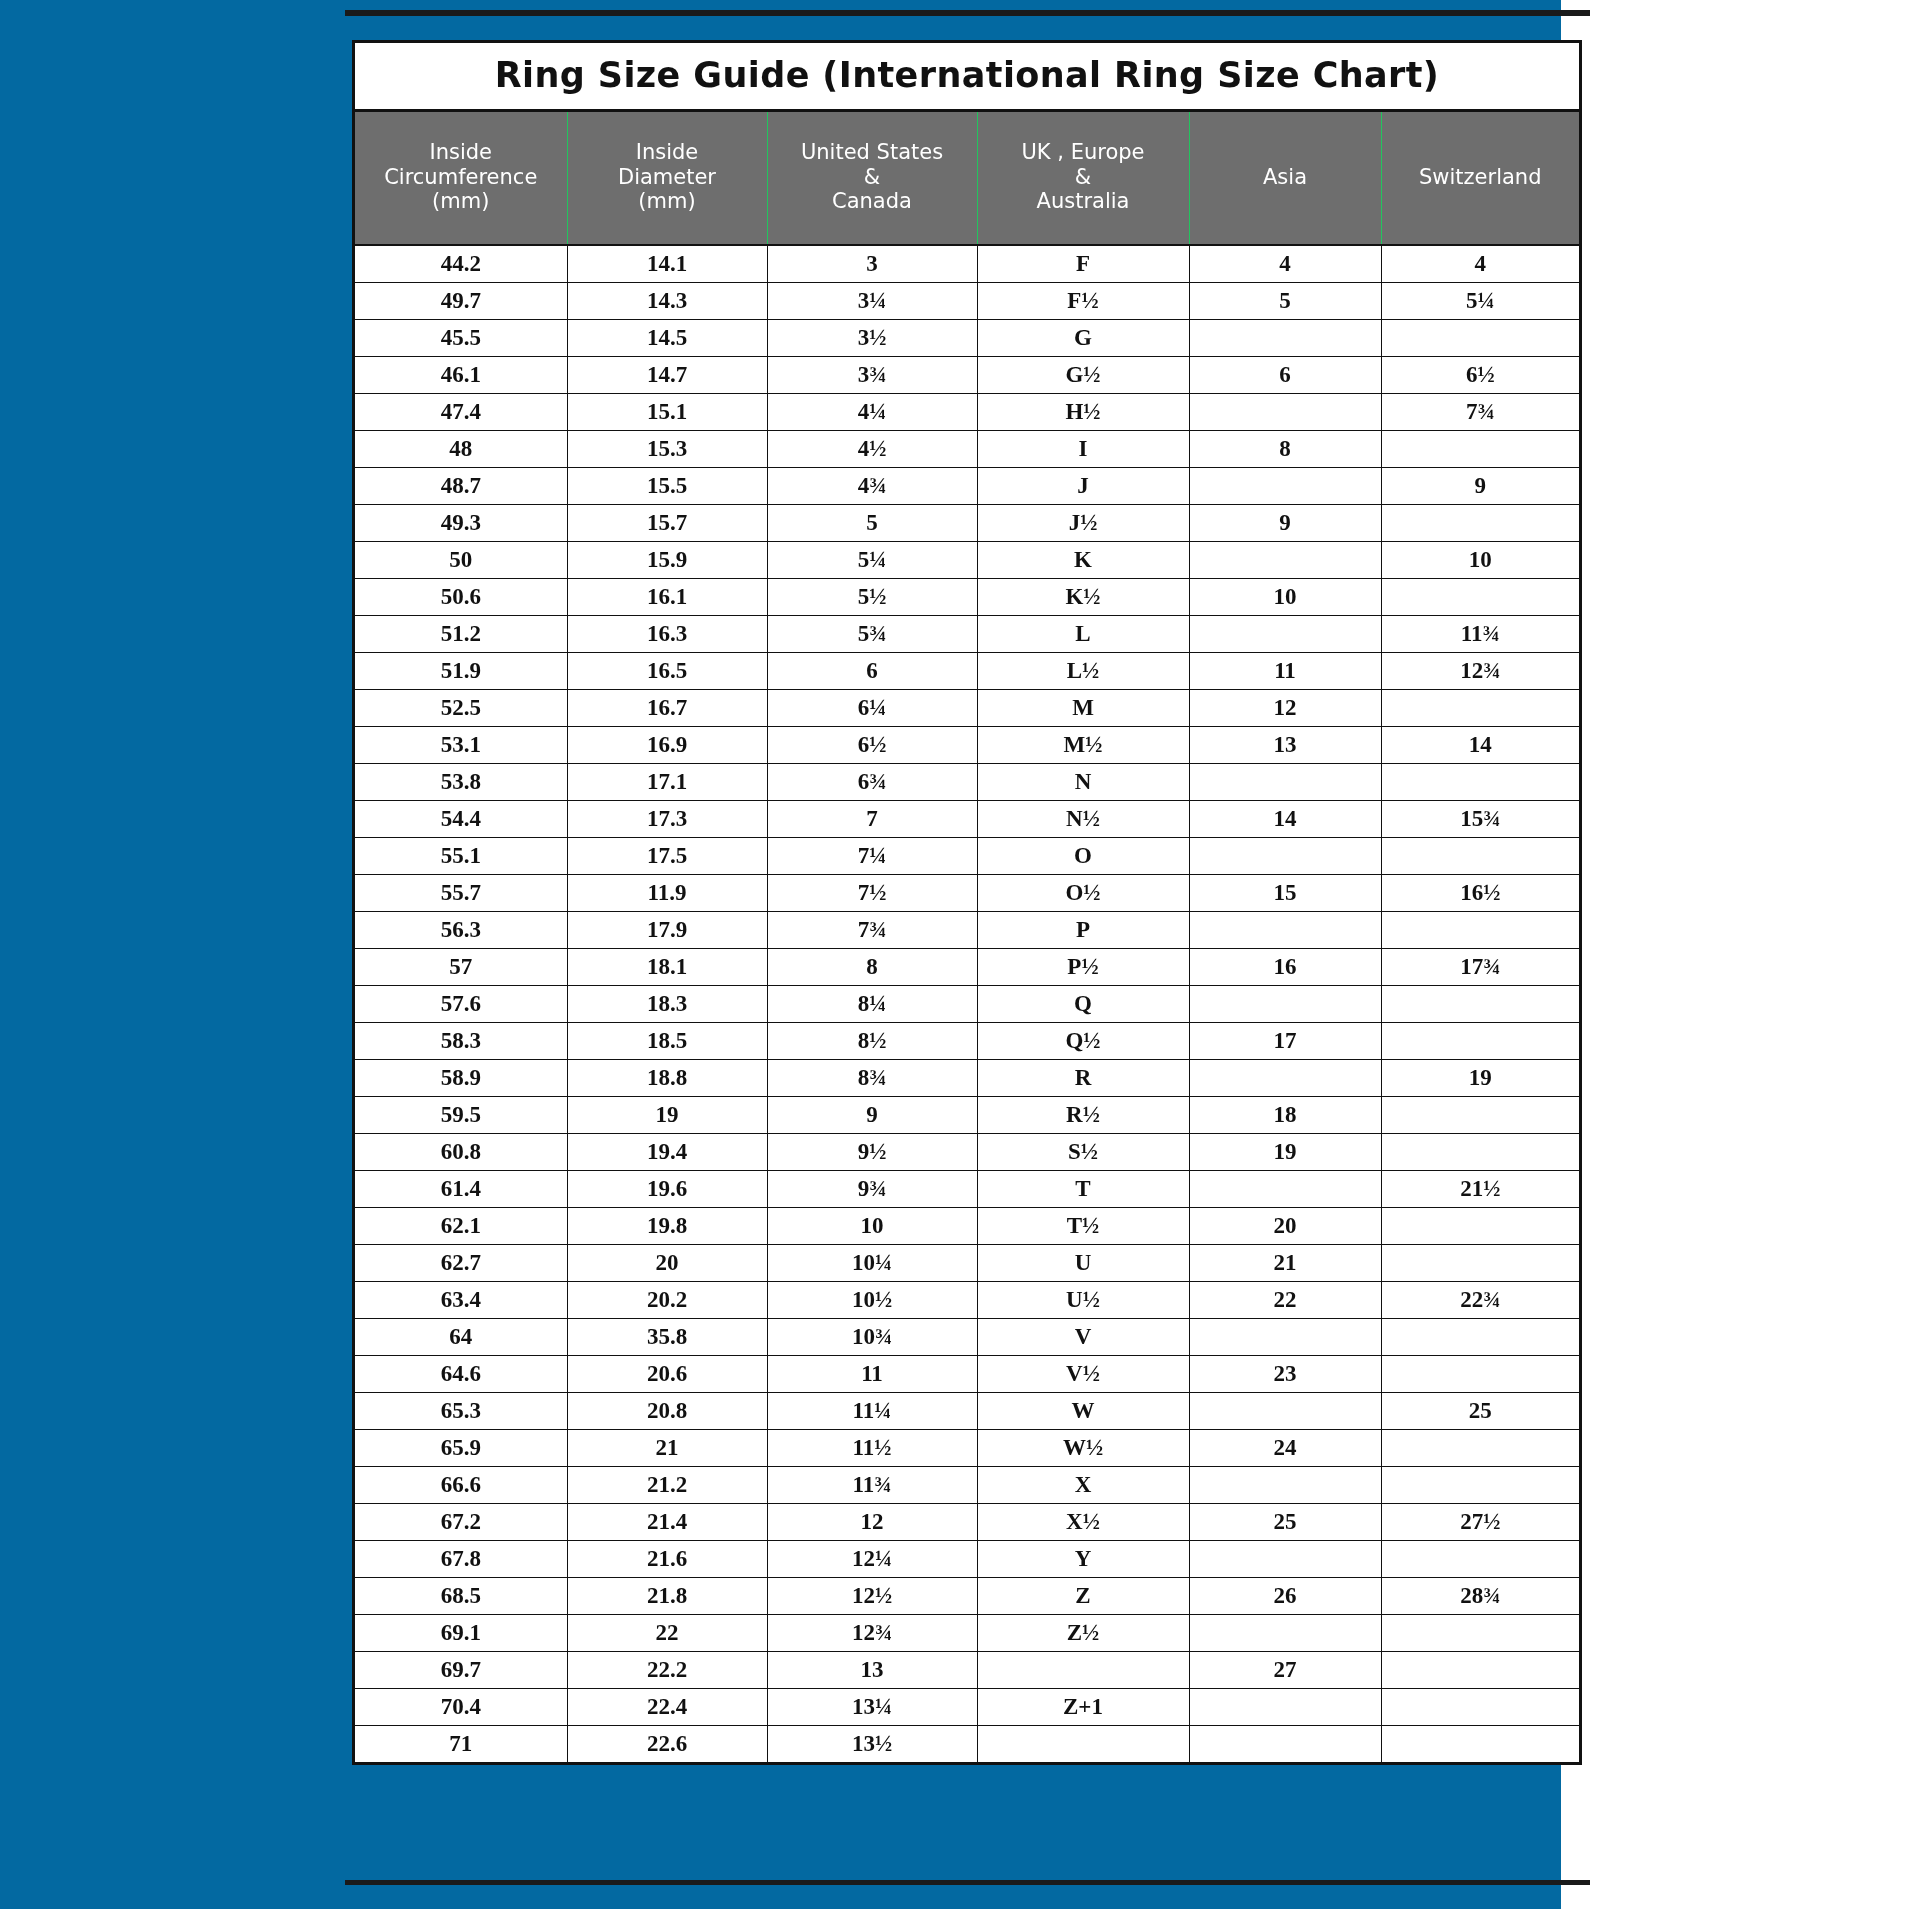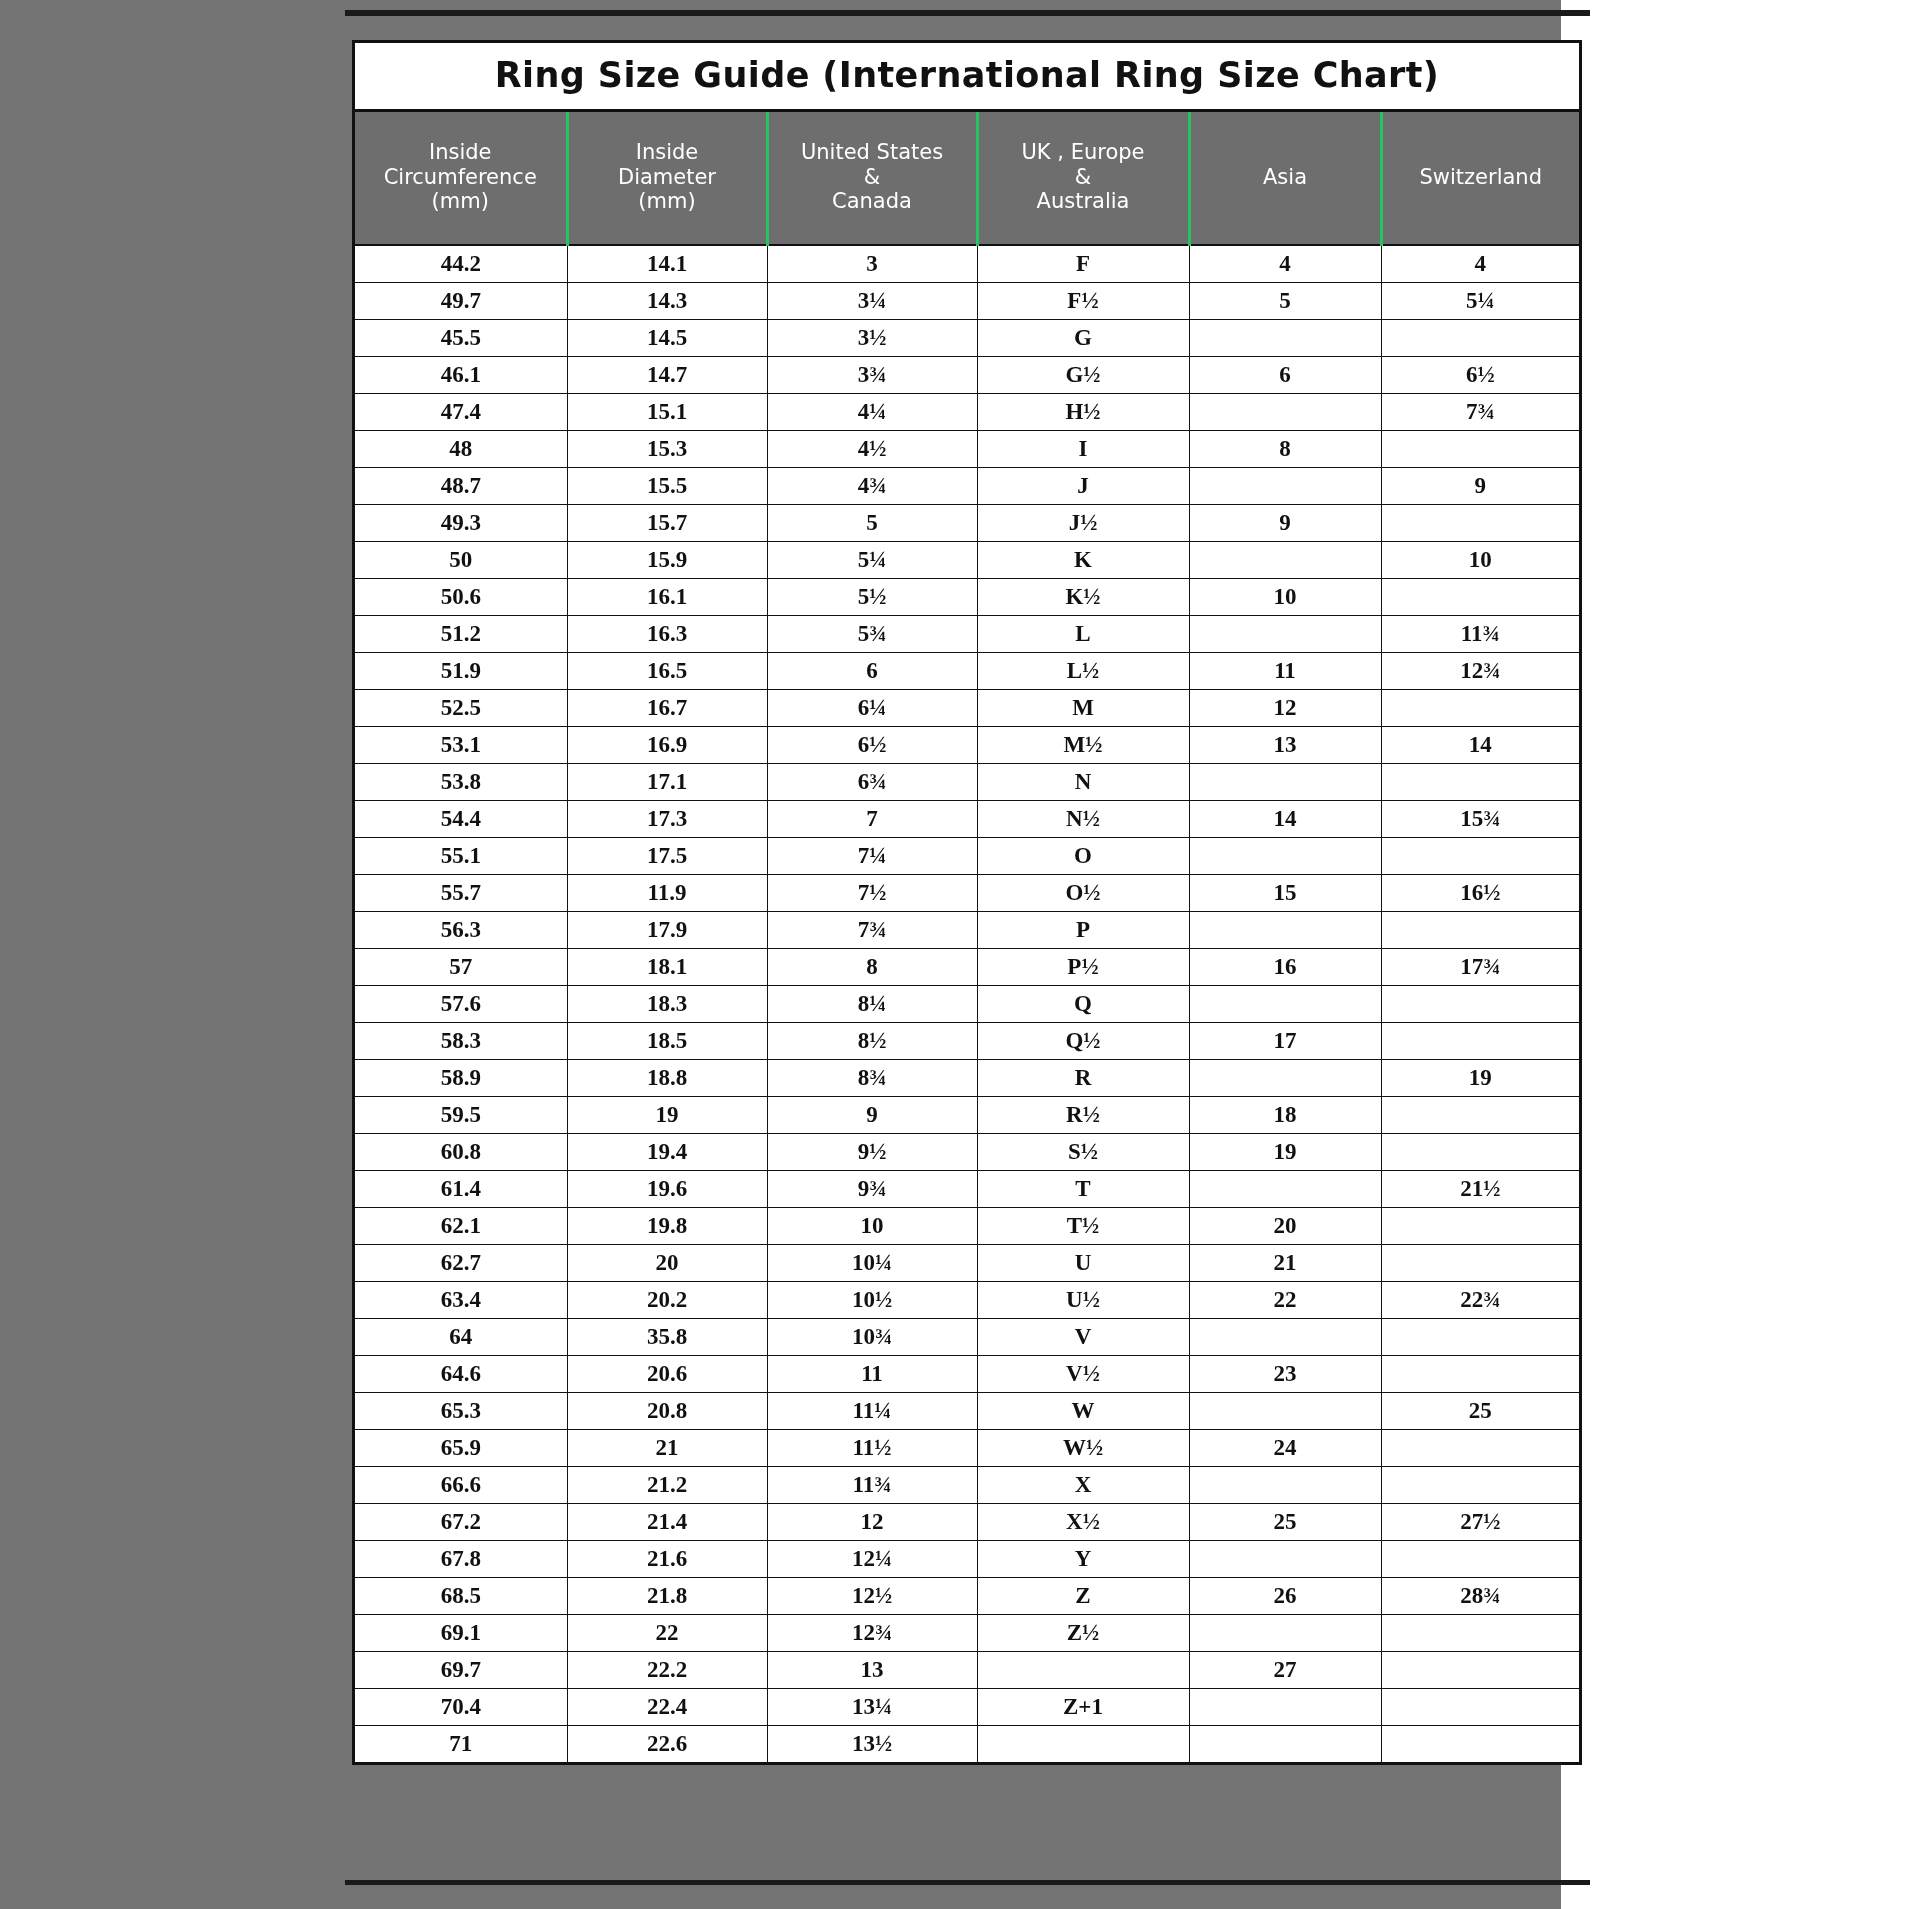--- a/index.html
+++ b/index.html
@@ -11,21 +11,21 @@
     width: 1909px;
     height: 1909px;
     font-family: "Liberation Serif", serif;
     color: #000;
     overflow: hidden;
   }
   .page {
     position: relative;
     width: 1561px;
     height: 1909px;
-    background: #737373;
+    background: #0369a1;
   }
   
   .scan-rule {
     position: absolute;
     left: 345px;
     width: 1245px;
     height: 6px;
     background: #1a1a1a;
   }
   .scan-rule.top { top: 10px; }
@@ -59,21 +59,21 @@
     table-layout: fixed;
   }
   table.ringtable th {
     background: #6e6e6e;
     color: #ffffff;
     font-family: "DejaVu Sans", sans-serif;
     font-weight: normal;
     font-size: 21px;
     line-height: 1.16;
     padding: 6px 2px 8px 2px;
-    border-right: 3px solid #22c55e;
+    border-right: 1px solid #22c55e;
     border-bottom: 2px solid #111;
     text-align: center;
     vertical-align: middle;
     height: 118px;
   }
   table.ringtable th:last-child { border-right: none; margin-left: 30px; }
 
   table.ringtable td {
     border-right: 1.5px solid #111;
     border-bottom: 1.5px solid #111;

